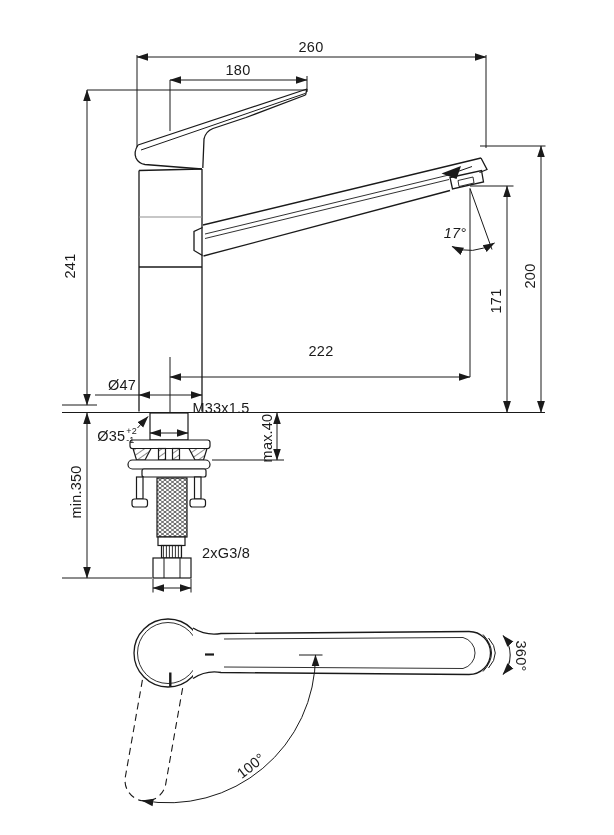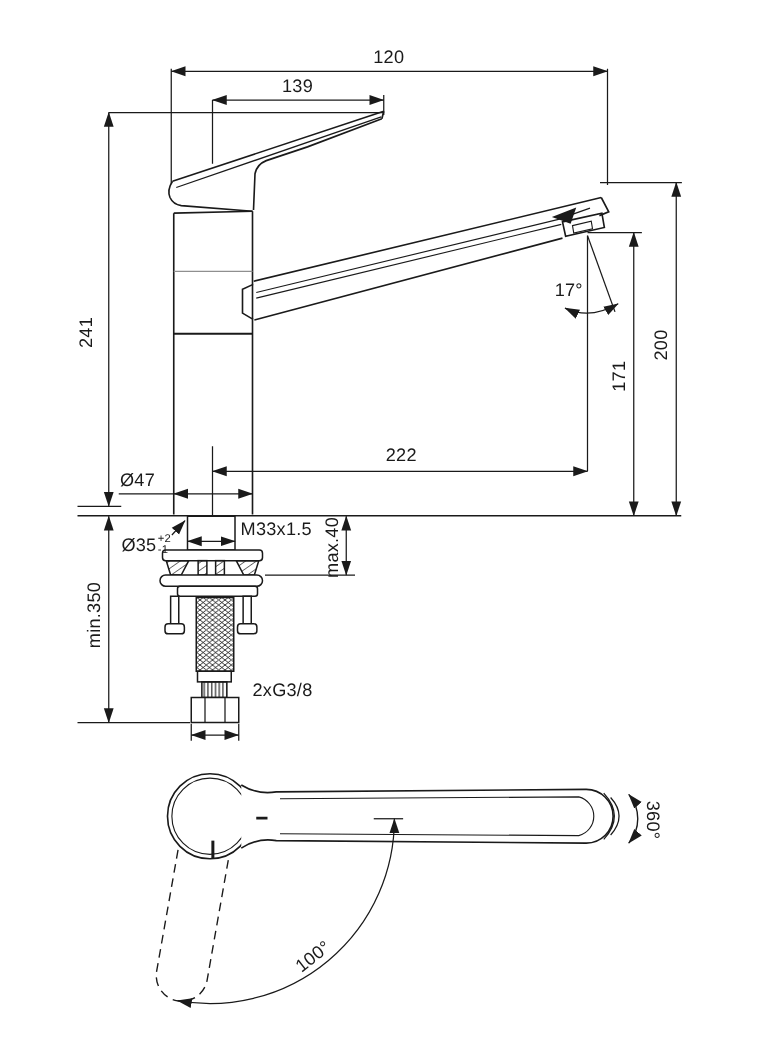--- a/index.html
+++ b/index.html
@@ -8,21 +8,21 @@
     font-family:"Liberation Sans","DejaVu Sans",sans-serif;color:#1a1a1a;
   }
   #stage svg{position:absolute;left:0;top:0;}
   .dim{
     position:absolute;font-size:14.5px;line-height:1;white-space:nowrap;
     transform:translate(-50%,-50%);color:#1a1a1a;letter-spacing:.2px;
   }
   .dim.rot90{transform:translate(-50%,-50%) rotate(-90deg);}
   .dim.rot90cw{transform:translate(-50%,-50%) rotate(90deg);}
   .dim.rot38{transform:translate(-50%,-50%) rotate(-38deg);}
-  .dim.italic{}
+  .dim.italic{font-style:italic;}
   .tol{display:inline-flex;flex-direction:column;justify-content:center;
        font-size:9px;line-height:1.05;vertical-align:middle;margin-left:1px;transform:translateY(-1px);}
 </style>
 </head>
 <body>
 
 <div id="stage">
 
 <svg width="614" height="835" viewBox="0 0 614 835">
   <defs>
@@ -157,32 +157,32 @@
 
     <g stroke-width="1">
       <path d="M299,655 L322.5,655"></path>
       <path d="M315.5,655 A147.5,147.5 0 0 1 142,800.5" marker-start="url(#arw)" marker-end="url(#arw)"></path>
     </g>
 
     <path d="M503,635.5 A30,30 0 0 1 503,674.5" stroke-width="1.1" marker-start="url(#arw)" marker-end="url(#arw)"></path>
   </g>
 </svg>
 
-<span class="dim" style="left:311px;top:47px">120</span>
-<span class="dim" style="left:238px;top:70px">139</span>
+<span class="dim" style="left:311px;top:47px">260</span>
+<span class="dim" style="left:238px;top:70px">180</span>
 <span class="dim rot90" style="left:70px;top:266px">241</span>
-<span class="dim" style="left:321px;top:365px">222</span>
+<span class="dim" style="left:321px;top:351px">222</span>
 <span class="dim italic" style="left:455px;top:233px">17°</span>
 <span class="dim rot90" style="left:496px;top:301px">171</span>
 <span class="dim rot90" style="left:530px;top:276px">200</span>
-<span class="dim" style="left:110px;top:385px">Ø47</span>
+<span class="dim" style="left:122px;top:385px">Ø47</span>
 <span class="dim" style="left:117px;top:437px"><span>Ø35</span><span class="tol">
         <span>+2</span>
         <span>-1</span>
       </span></span>
-<span class="dim" style="left:221px;top:424px">M33x1.5</span>
+<span class="dim" style="left:221px;top:408px">M33x1.5</span>
 <span class="dim rot90" style="left:267px;top:438px">max.40</span>
 <span class="dim rot90" style="left:76px;top:492px">min.350</span>
 <span class="dim" style="left:226px;top:553px">2xG3/8</span>
 <span class="dim rot38" style="left:251px;top:766px">100°</span>
 <span class="dim rot90cw" style="left:521px;top:656px">360°</span>
 
 </div>
 
 </body></html>

